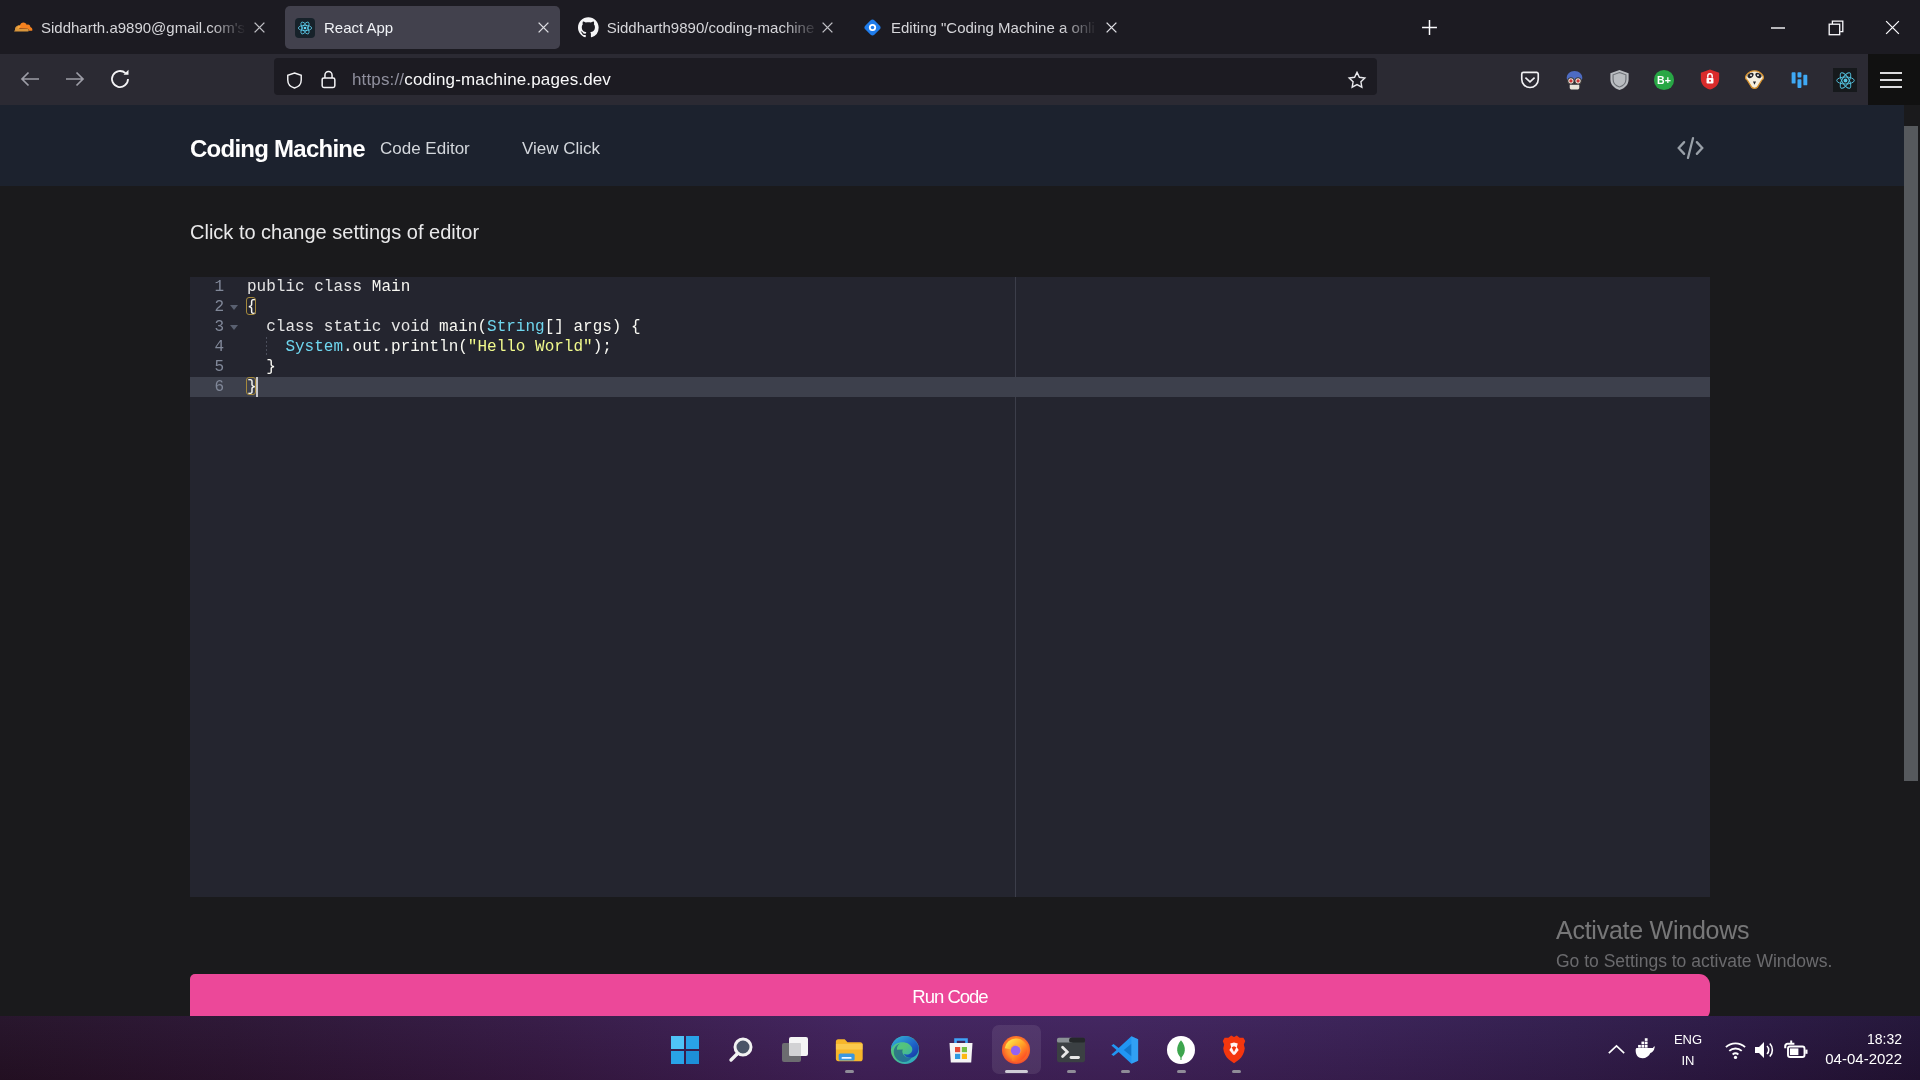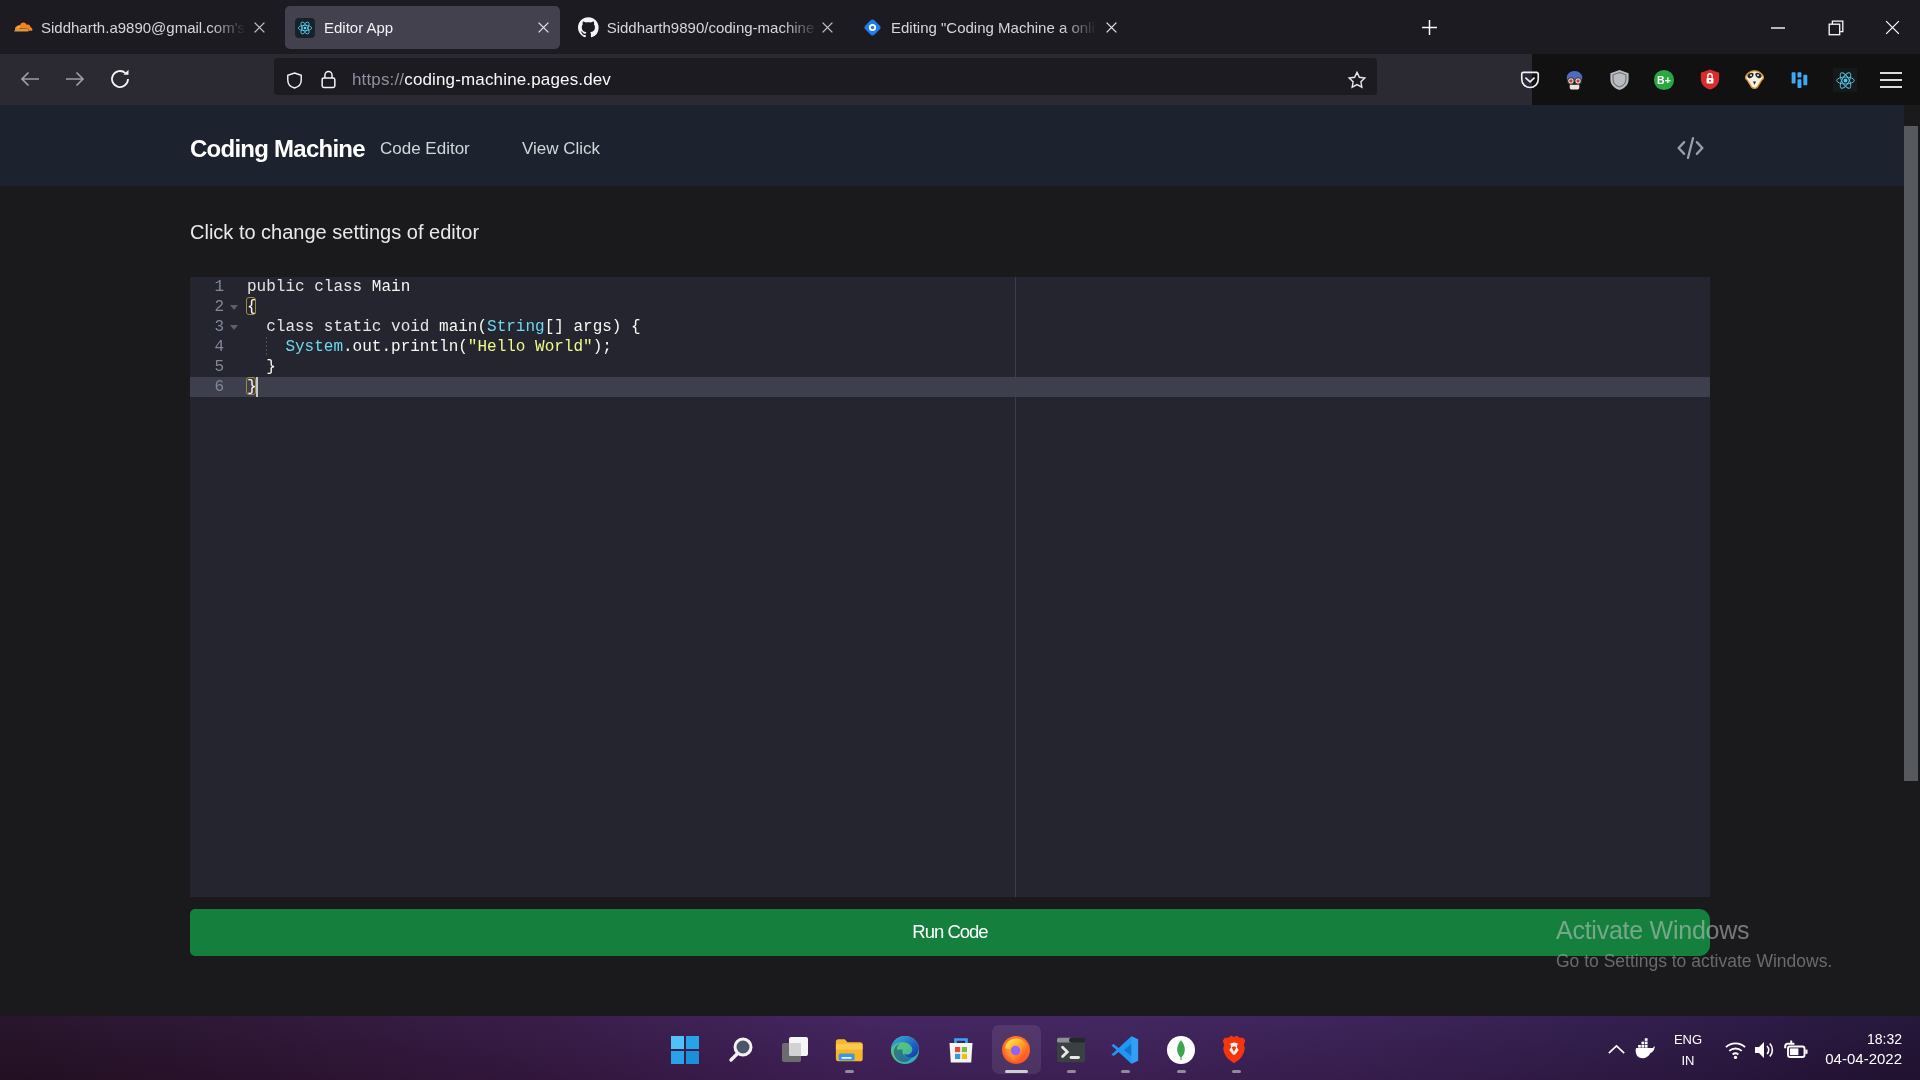--- a/index.html
+++ b/index.html
@@ -10,21 +10,21 @@
 
 
 #tabbar { position:absolute; left:0; top:0; width:1920px; height:54px; background:#1c1b22; }
 .tab { position:absolute; top:6px; height:43px; border-radius:5px; display:flex; align-items:center; }
 .tab .title { color:#d6d6da; font-size:15px; white-space:nowrap; overflow:hidden; }
 .tab .fade { -webkit-mask-image:linear-gradient(90deg,#000 82%,transparent 99%); mask-image:linear-gradient(90deg,#000 82%,transparent 99%); }
 .tab.active { background:#42414d; }
 .xg { margin-left:auto; margin-right:10px; display:flex; align-items:center; }
 
 
-#toolbar { position:absolute; left:0; top:54px; width:1532px; height:51px; background:#2b2a33; }
+#toolbar { position:absolute; left:0; top:54px; width:1868px; height:51px; background:#2b2a33; }
 #urlbar { position:absolute; left:274px; top:4px; width:1103px; height:37px; background:#1c1b22; border-radius:4px; }
 .urltext { position:absolute; left:352px; top:17px; font-size:17px; letter-spacing:0.15px; color:#f9f9fa; line-height:1; }
 .urltext .scheme { color:#8f8f9d; }
 
 
 #page { position:absolute; left:0; top:105px; width:1904px; height:911px; background:#1a1a1c; }
 #appheader { position:absolute; left:0; top:0px; width:1904px; height:81px; background:#1c222e; }
 #appheader .brand { position:absolute; left:190px; top:32px; font-size:24px; letter-spacing:-0.75px; font-weight:bold; color:#fff; line-height:1; }
 #appheader .lnk1 { position:absolute; left:380px; top:35px; font-size:17px; color:#d3d7dc; line-height:1; }
 #appheader .lnk2 { position:absolute; left:522px; top:35px; font-size:17px; color:#d3d7dc; line-height:1; }
@@ -35,21 +35,21 @@
 #printmargin { position:absolute; left:825px; top:0; width:1px; height:620px; background:#3c3e4a; }
 #activeline { position:absolute; left:0; top:100px; width:1520px; height:20px; background:#3d404c; }
 .cline { position:absolute; left:0; height:20px; white-space:pre; color:#f8f8f2; }
 .lnum { position:absolute; width:34px; text-align:right; color:#818899; height:20px; }
 .kw { color:#e5e5e5; } .typ { color:#6fd7ef; } .str { color:#f1fa8c; }
 .brace { position:absolute; border:1px solid #a5893c; border-radius:3px; }
 .fold { position:absolute; width:0; height:0; border-left:4px solid transparent; border-right:4px solid transparent; border-top:5px solid #596070; }
 #cursor { position:absolute; left:66px; top:100px; width:2px; height:20px; background:#c8c8cc; }
 
 
-#runbtn { position:absolute; left:190px; top:804px; width:1520px; height:47px; background:#15803d; color:#fff; font-size:18.5px; letter-spacing:-1px; text-align:center; line-height:46px; border-radius:5px 11px 11px 5px; }
+#runbtn { position:absolute; left:190px; top:869px; width:1520px; height:47px; background:#ec4899; color:#fff; font-size:18.5px; letter-spacing:-1px; text-align:center; line-height:46px; border-radius:5px 11px 11px 5px; }
 
 
 #wm1 { position:absolute; left:1556px; top:813px; font-size:25px; letter-spacing:-0.25px; color:rgba(205,205,205,0.52); line-height:1; z-index:5; }
 #wm2 { position:absolute; left:1556px; top:848px; font-size:17.5px; color:rgba(185,185,190,0.5); line-height:1; z-index:5; }
 
 
 #sbtrack { position:absolute; left:1904px; top:105px; width:16px; height:911px; background:#1a1a1c; }
 #sbthumb { position:absolute; left:1904px; top:126px; width:14px; height:655px; background:#56595d; border-radius:0px; }
 
 
@@ -80,21 +80,21 @@
       <span style="margin-left:10px;width:20px;height:20px;border-radius:4px;background:#17222a;display:flex;align-items:center;justify-content:center;">
         <svg width="16" height="16" viewBox="0 0 24 24">
             <g fill="none" stroke="#61dafb" stroke-width="1.1">
               <ellipse cx="12" cy="12" rx="10" ry="4"></ellipse>
               <ellipse cx="12" cy="12" rx="10" ry="4" transform="rotate(60 12 12)"></ellipse>
               <ellipse cx="12" cy="12" rx="10" ry="4" transform="rotate(120 12 12)"></ellipse>
             </g>
             <circle cx="12" cy="12" r="2" fill="#61dafb"></circle>
           </svg>
       </span>
-      <span class="title" style="margin-left:9px; width:178px; color:#f0f2f6;">Editor App</span>
+      <span class="title" style="margin-left:9px; width:178px; color:#f0f2f6;">React App</span>
       <span class="xg">
           <svg width="13" height="13" viewBox="0 0 12 12">
             <path stroke="#dddde2" stroke-width="1.3" d="M1.5 1.5l9 9M10.5 1.5l-9 9"></path>
           </svg>
         </span>
     </div>
     <div class="tab" style="left:569px; width:275px;">
       <svg style="margin-left:9px" width="21" height="21" viewBox="0 0 16 16">
           <path fill="#f5f5f7" d="M8 0C3.58 0 0 3.58 0 8c0 3.54 2.29 6.53 5.47 7.59.4.07.55-.17.55-.38 0-.19-.01-.82-.01-1.49-2.01.37-2.53-.49-2.69-.94-.09-.23-.48-.94-.82-1.13-.28-.15-.68-.52-.01-.53.63-.01 1.08.58 1.23.82.72 1.21 1.87.87 2.33.66.07-.52.28-.87.51-1.07-1.78-.2-3.64-.89-3.64-3.95 0-.87.31-1.59.82-2.15-.08-.2-.36-1.02.08-2.12 0 0 .67-.21 2.2.82.64-.18 1.32-.27 2-.27s1.36.09 2 .27c1.53-1.04 2.2-.82 2.2-.82.44 1.1.16 1.92.08 2.12.51.56.82 1.27.82 2.15 0 3.07-1.87 3.75-3.65 3.95.29.25.54.73.54 1.48 0 1.07-.01 1.93-.01 2.2 0 .21.15.46.55.38A8.01 8.01 0 0 0 16 8c0-4.42-3.58-8-8-8z"></path>
         </svg>

